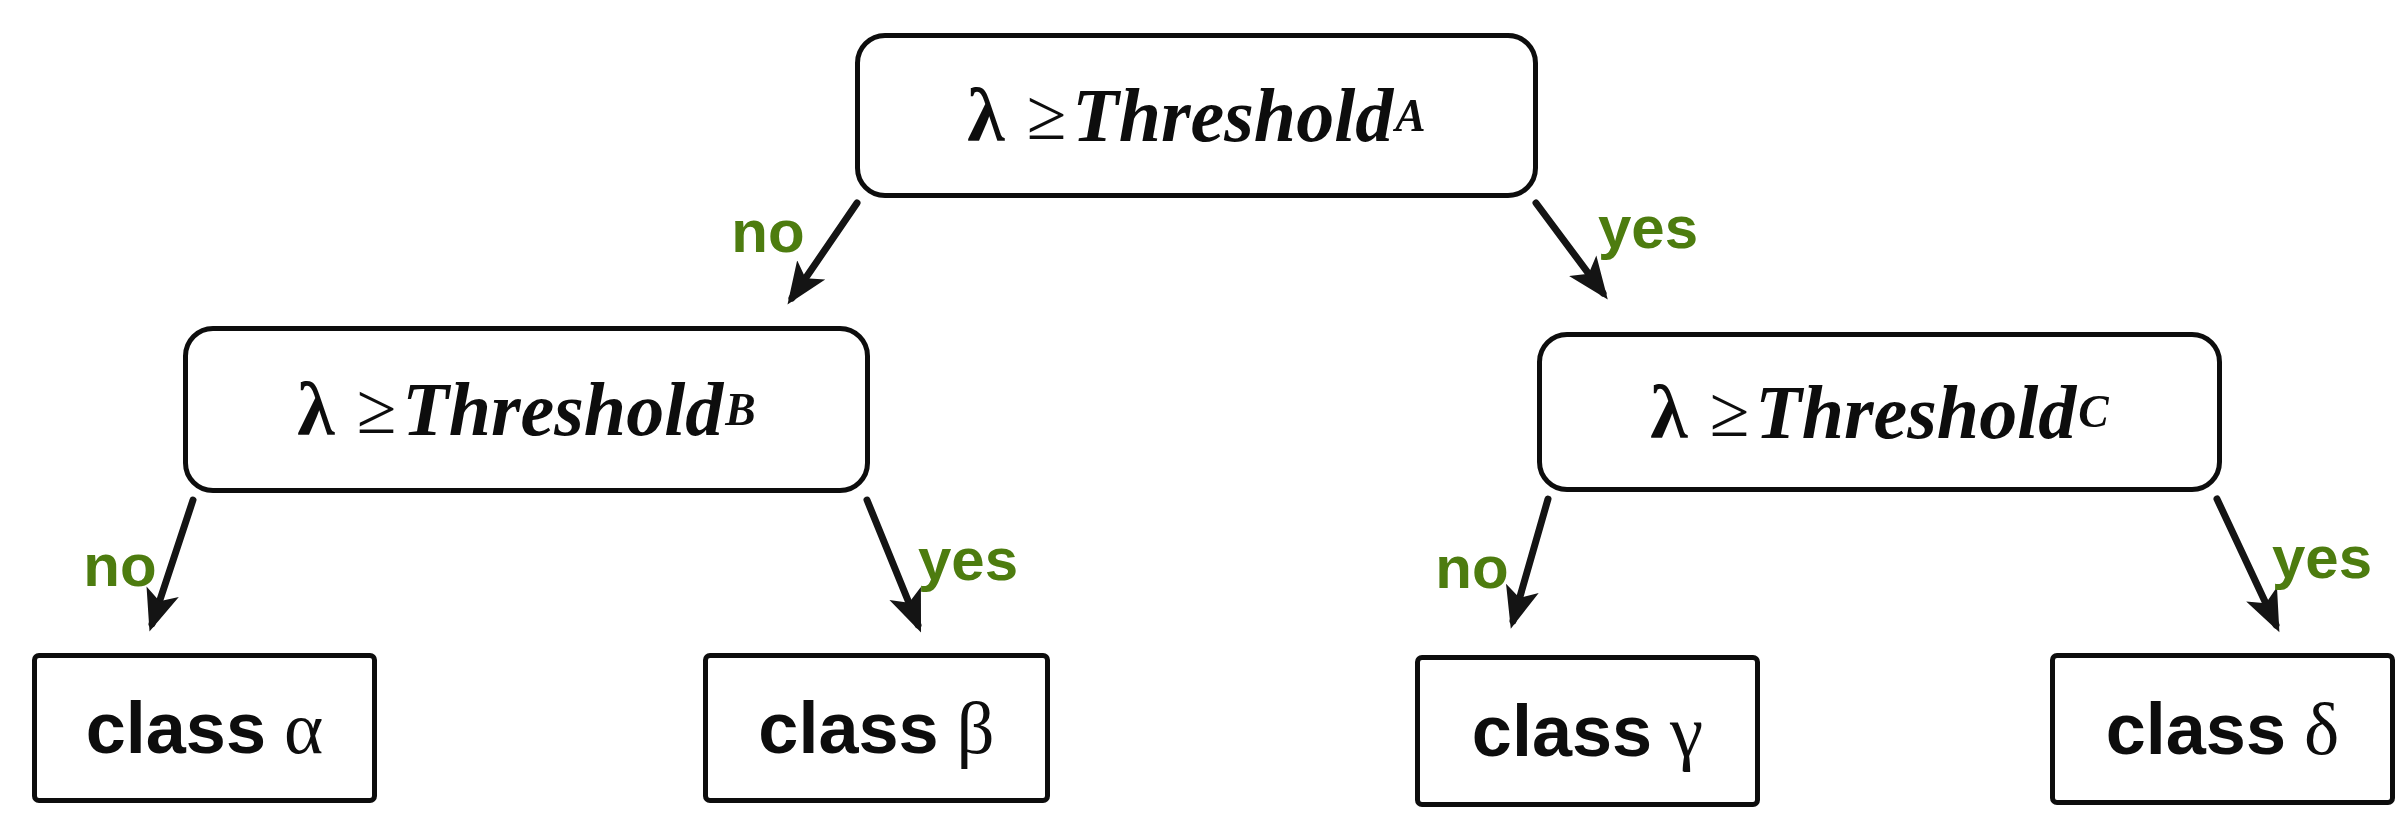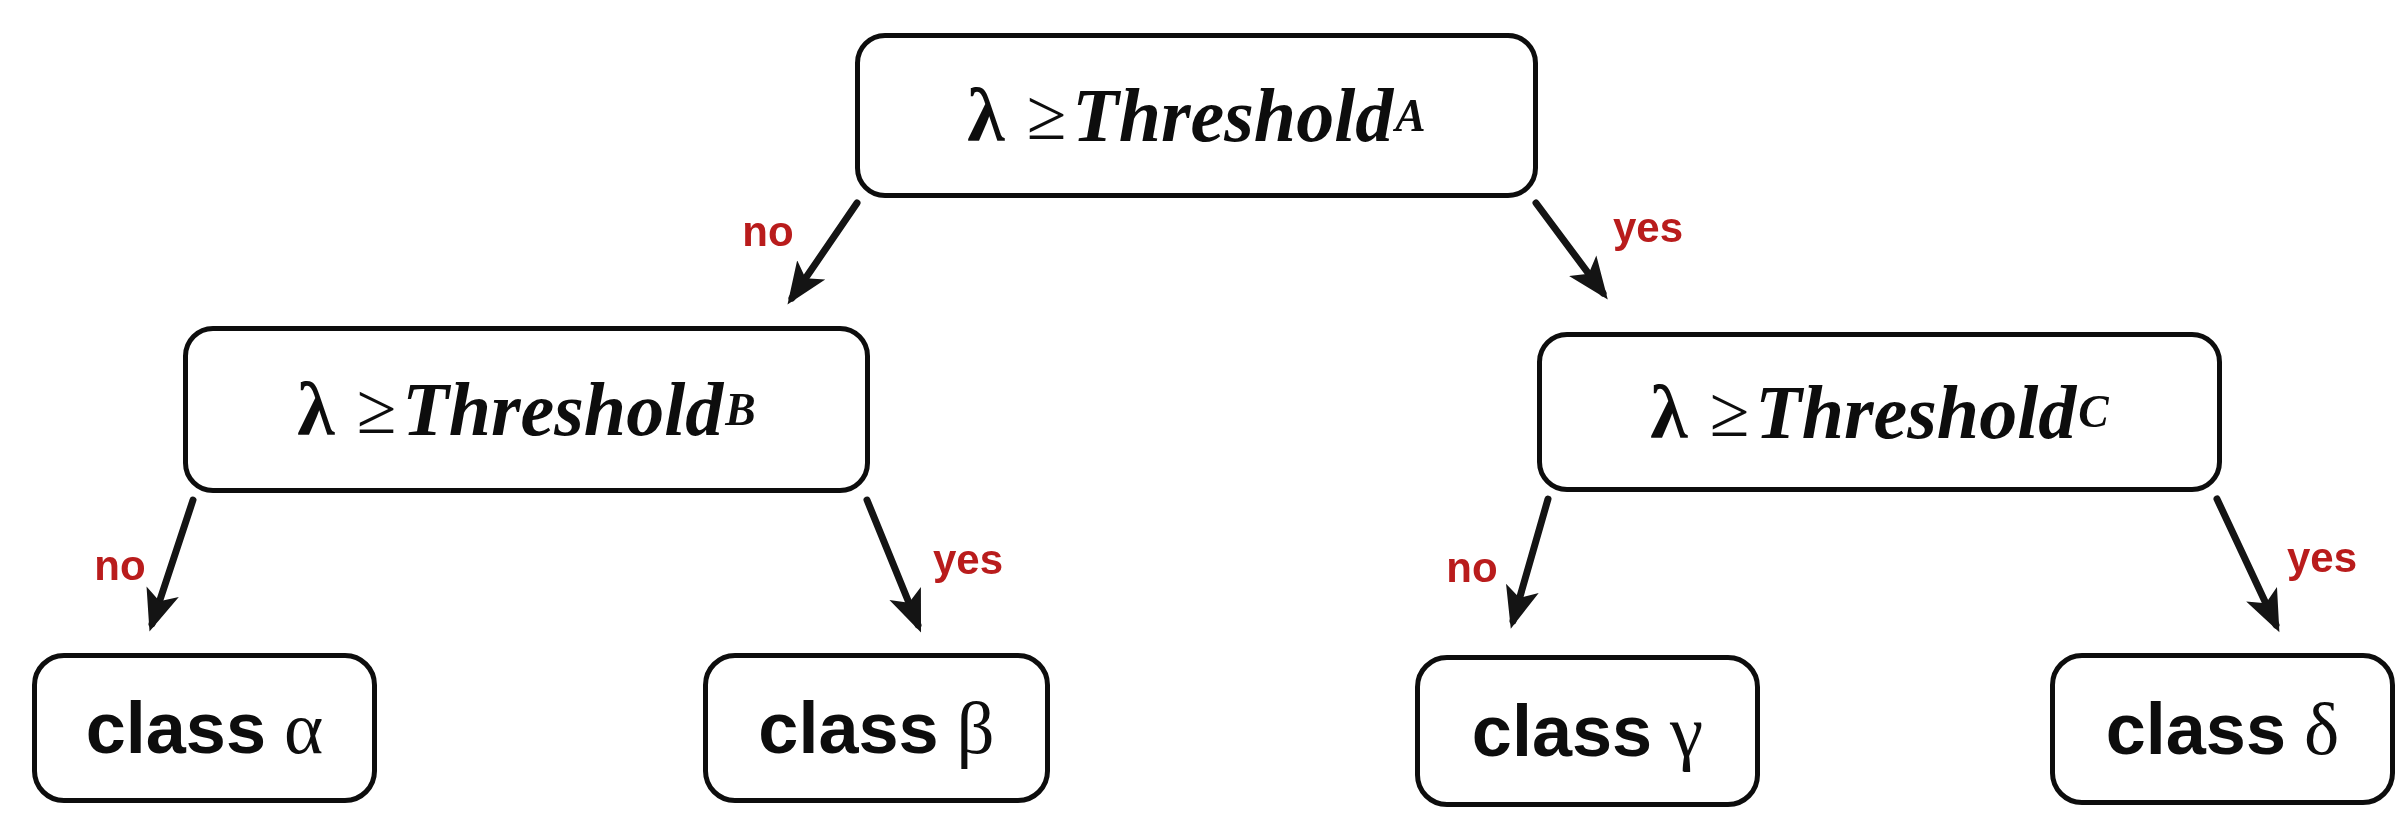--- a/index.html
+++ b/index.html
@@ -38,38 +38,38 @@
   .decision .op       { font-weight: 400; font-size: 0.95em; margin-right: 6px; }
   .decision .thr      { font-weight: bold; font-style: italic; }
   .decision sub.thr-sub {
     font-style: italic;
     font-size: 0.60em;
     vertical-align: -0.22em;
     line-height: 0;
     margin-left: 2px;
   }
   .leaf {
-    border-radius: 32px;
+    border-radius: 7px;
     font-family: "Liberation Sans", "DejaVu Sans", sans-serif;
     font-weight: bold;
     font-size: 72px;
   }
   .leaf .greek {
     font-family: "Liberation Serif", "DejaVu Serif", serif;
     font-weight: 400;
     font-size: 1.04em;
     margin-left: 18px;
   }
   .edge-label {
     position: absolute;
     transform: translate(-50%, -50%);
     font-family: "Liberation Sans", "DejaVu Sans", sans-serif;
     font-weight: bold;
-    font-size: 42px;
-    color: #b91c1c;
+    font-size: 60px;
+    color: #4d7c0f;
     line-height: 1;
   }
 </style>
 </head>
 <body>
 
 <div class="canvas">
 
   <svg class="arrows" viewBox="0 0 2408 826" xmlns="http://www.w3.org/2000/svg">
     <defs>

